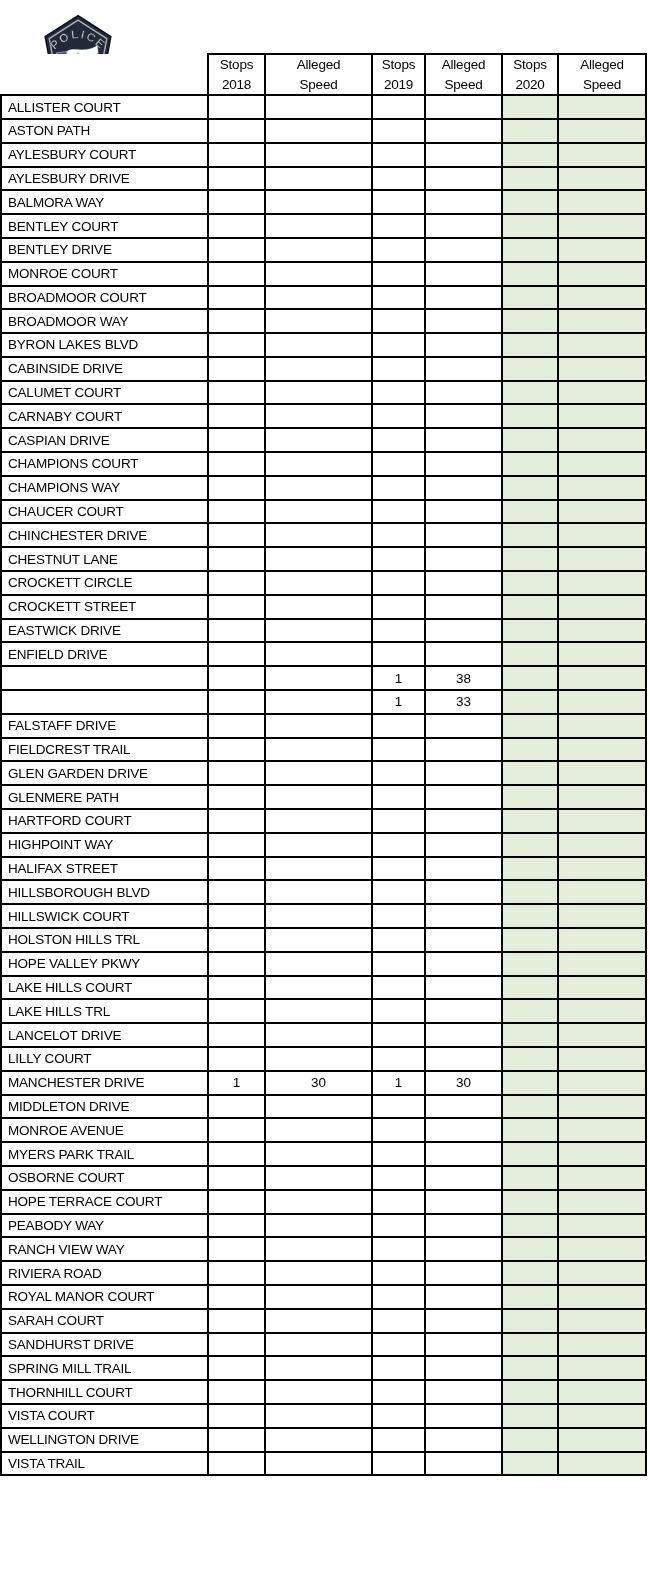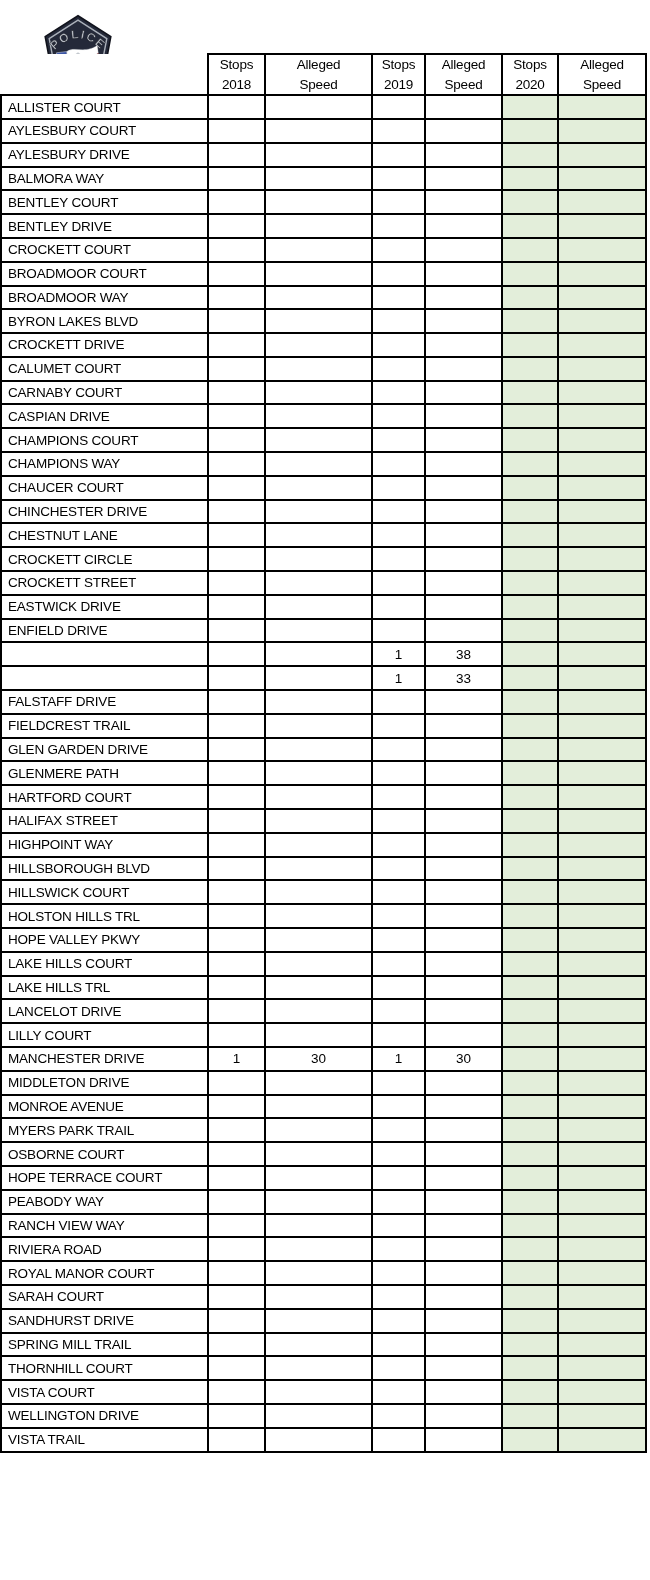--- a/index.html
+++ b/index.html
@@ -115,20 +115,29 @@
         <tr>
       <td class="name">ALLISTER COURT</td>
       <td class="num"></td>
       <td class="num"></td>
       <td class="num"></td>
       <td class="num"></td>
       <td class="num green"></td>
       <td class="num green"></td>
     </tr>
         <tr>
+      <td class="name">ASTON PATH</td>
+      <td class="num"></td>
+      <td class="num"></td>
+      <td class="num"></td>
+      <td class="num"></td>
+      <td class="num green"></td>
+      <td class="num green"></td>
+    </tr>
+        <tr>
       <td class="name">AYLESBURY COURT</td>
       <td class="num"></td>
       <td class="num"></td>
       <td class="num"></td>
       <td class="num"></td>
       <td class="num green"></td>
       <td class="num green"></td>
     </tr>
         <tr>
       <td class="name">AYLESBURY DRIVE</td>
@@ -160,21 +169,21 @@
         <tr>
       <td class="name">BENTLEY DRIVE</td>
       <td class="num"></td>
       <td class="num"></td>
       <td class="num"></td>
       <td class="num"></td>
       <td class="num green"></td>
       <td class="num green"></td>
     </tr>
         <tr>
-      <td class="name">CROCKETT COURT</td>
+      <td class="name">MONROE COURT</td>
       <td class="num"></td>
       <td class="num"></td>
       <td class="num"></td>
       <td class="num"></td>
       <td class="num green"></td>
       <td class="num green"></td>
     </tr>
         <tr>
       <td class="name">BROADMOOR COURT</td>
       <td class="num"></td>
@@ -196,21 +205,21 @@
         <tr>
       <td class="name">BYRON LAKES BLVD</td>
       <td class="num"></td>
       <td class="num"></td>
       <td class="num"></td>
       <td class="num"></td>
       <td class="num green"></td>
       <td class="num green"></td>
     </tr>
         <tr>
-      <td class="name">CROCKETT DRIVE</td>
+      <td class="name">CABINSIDE DRIVE</td>
       <td class="num"></td>
       <td class="num"></td>
       <td class="num"></td>
       <td class="num"></td>
       <td class="num green"></td>
       <td class="num green"></td>
     </tr>
         <tr>
       <td class="name">CALUMET COURT</td>
       <td class="num"></td>
@@ -376,30 +385,30 @@
         <tr>
       <td class="name">HARTFORD COURT</td>
       <td class="num"></td>
       <td class="num"></td>
       <td class="num"></td>
       <td class="num"></td>
       <td class="num green"></td>
       <td class="num green"></td>
     </tr>
         <tr>
+      <td class="name">HIGHPOINT WAY</td>
+      <td class="num"></td>
+      <td class="num"></td>
+      <td class="num"></td>
+      <td class="num"></td>
+      <td class="num green"></td>
+      <td class="num green"></td>
+    </tr>
+        <tr>
       <td class="name">HALIFAX STREET</td>
-      <td class="num"></td>
-      <td class="num"></td>
-      <td class="num"></td>
-      <td class="num"></td>
-      <td class="num green"></td>
-      <td class="num green"></td>
-    </tr>
-        <tr>
-      <td class="name">HIGHPOINT WAY</td>
       <td class="num"></td>
       <td class="num"></td>
       <td class="num"></td>
       <td class="num"></td>
       <td class="num green"></td>
       <td class="num green"></td>
     </tr>
         <tr>
       <td class="name">HILLSBOROUGH BLVD</td>
       <td class="num"></td>

